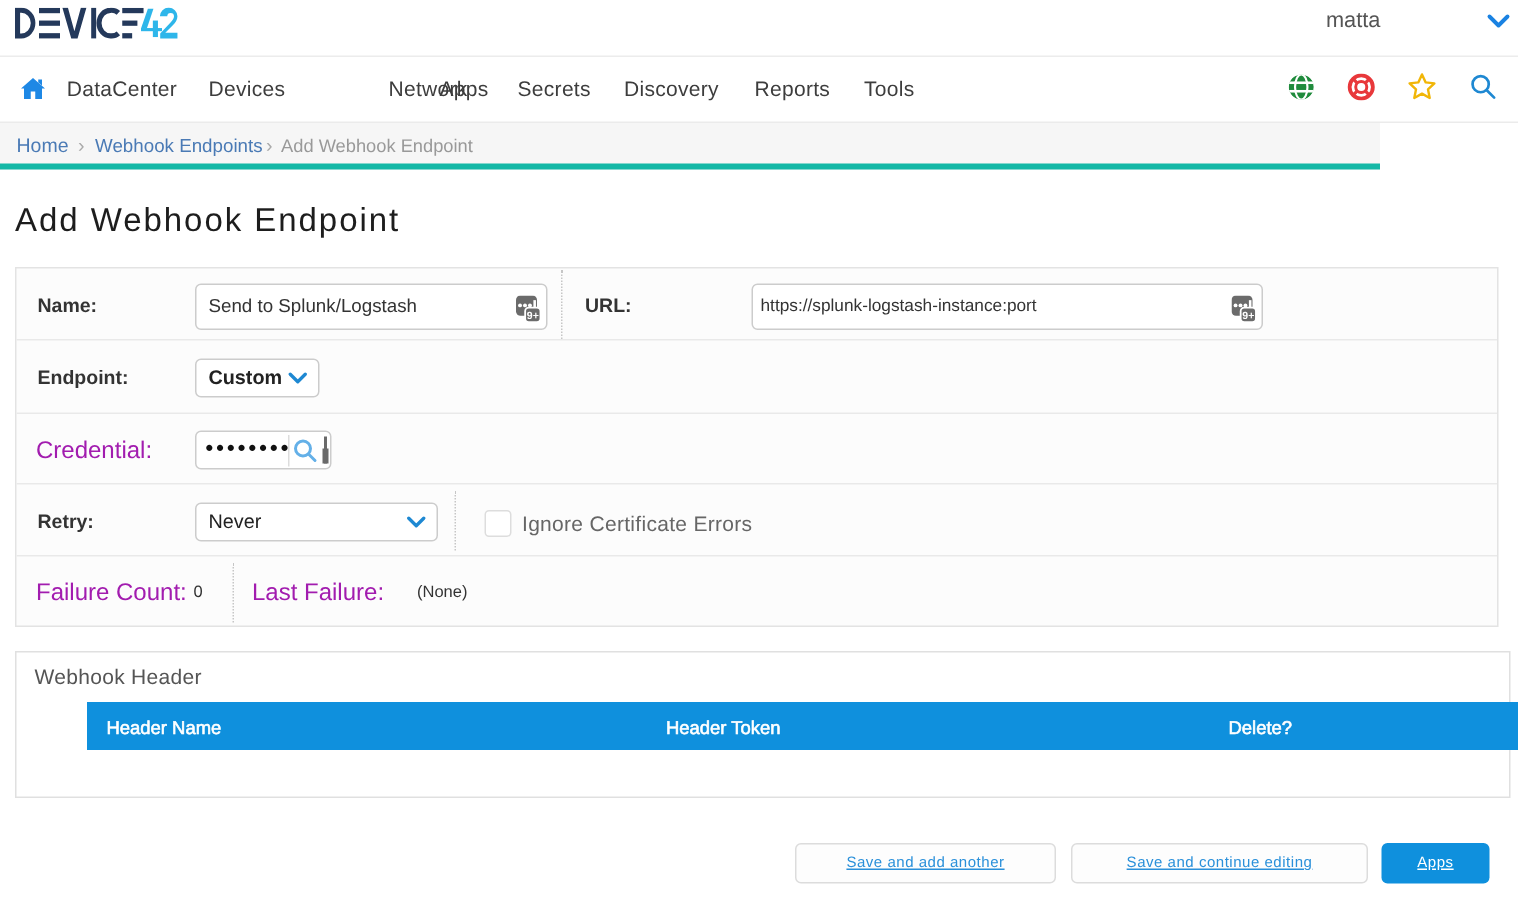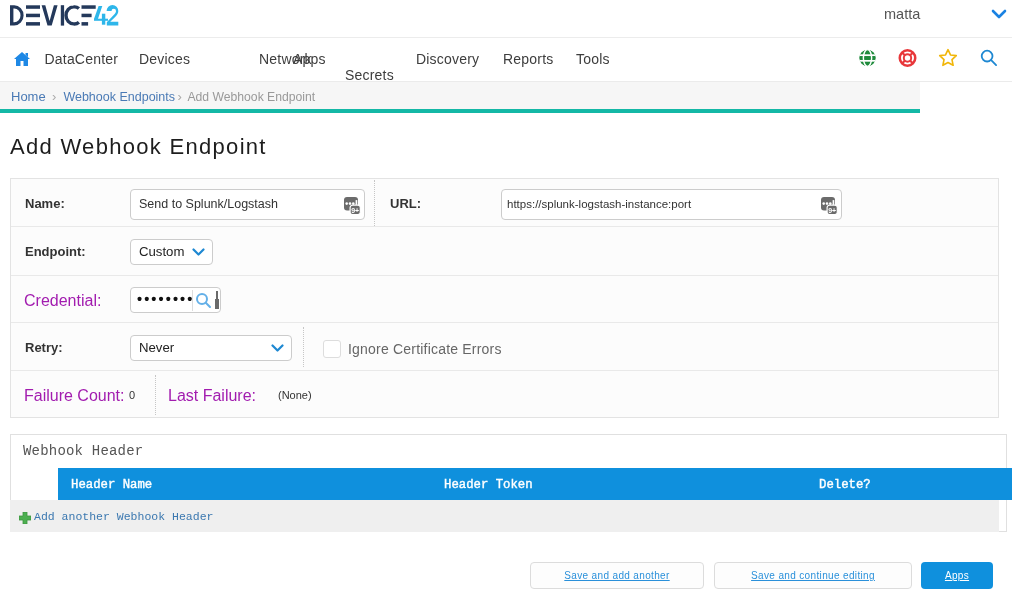--- a/index.html
+++ b/index.html
@@ -33,21 +33,21 @@
 .lbl { position:absolute; font-size:13px; color:#333; font-weight:bold; }
 .glbl { position:absolute; font-size:16px; color:#a21caf; }
 .tinput { position:absolute; background:#fff; border:1px solid #ccc; border-radius:4px; font-size:12.5px; color:#333; }
 .dotsep { position:absolute; border-left:1px dotted #c6c6c6; width:0; }
 
 
 .selbox { position:absolute; background:#fff; border:1px solid #ccc; border-radius:4px; }
 .selbox .txt { position:absolute; left:8px; font-size:13.2px; color:#222; }
 
 
-#whbox { left:10px; top:434px; width:997px; height:98px; border:1px solid #e0e0e0; background:#fff;font-family:Liberation Mono, monospace; }
+#whbox { left:10px; top:434px; width:997px; height:98px; border:1px solid #e0e0e0; background:#fff; }
 #whtitle { left:12px; top:0px; height:33px; line-height:33px; font-size:14px; letter-spacing:0.2px; color:#555; }
 #bluerow { left:-1px; top:33px; width:989px; height:32px; background:#0f90dd; color:#fff; font-size:12.3px; font-weight:normal;margin-left:48px; -webkit-text-stroke:0.4px #fff; }
 #grayrow { left:-1px; top:65px; width:989px; height:32px; background:#efefef; }
 #addlink { position:absolute; left:24px; top:10px; font-size:11.5px; color:#3b78b0; }
 
 
 .btn { position:absolute; top:562px; height:27px; border-radius:4px; font-size:10px; letter-spacing:0.35px; text-align:center;text-decoration:underline; }
 .btnlight { background:#fdfdfd; border:1px solid #dcdcdc; color:#2a90da; line-height:25px; }
 #savebtn { left:921px; width:72px; background:#0f90dd; color:#fff; border:none; line-height:27px; }
 </style>
@@ -87,21 +87,21 @@
   </svg>
 
 <div id="nav" class="abs"></div>
 <svg id="homeicon" class="abs" width="16" height="14" viewBox="0 0 16 14">
   <path d="M8 0 L0 7 h2 v7 h4.5 V9 h3 v5 H14 V7 h2 z M11.5 1 h2.5 v4 l-2.5 -2.2 z" fill="#1e88e5"></path>
 </svg>
 <span class="navitem" style="left:44.5px;">DataCenter</span>
 <span class="navitem" style="left:139px;">Devices</span>
 <span class="navitem" style="left:211px;margin-left:48px;">Network</span>
 <span class="navitem" style="left:293px;">Apps</span>
-<span class="navitem" style="left:345px;margin-top:16px;">Secrets</span>
+<span class="navitem" style="left:345px;">Secrets</span>
 <span class="navitem" style="left:416px;">Discovery</span>
 <span class="navitem" style="left:503px;">Reports</span>
 <span class="navitem" style="left:576px;">Tools</span>
 <svg class="abs" style="left:858px; top:49px;" width="19" height="18" viewBox="0 0 20 20">
     <defs>
       <clipPath id="gc">
         <circle cx="10" cy="10" r="9.3"></circle>
       </clipPath>
     </defs>
     <g clip-path="url(#gc)">
@@ -162,21 +162,21 @@
         <circle cx="6.0" cy="6.6" r="1.3" fill="#fff"></circle>
         <circle cx="9.3" cy="6.6" r="1.3" fill="#fff"></circle>
       <rect x="11.6" y="3.1" width="1.7" height="4.8" fill="#fff"></rect>
       <rect x="6.1" y="8.1" width="10.2" height="9.6" rx="2.4" fill="#6b6b6b" stroke="#ffffff" stroke-width="1.2"></rect>
       <text x="11.2" y="15.7" font-size="7" font-weight="bold" fill="#fff" text-anchor="middle" font-family="Liberation Sans">9+</text>
     </svg>
   </div>
 
   <div class="lbl" style="left:14px; top:65px;">Endpoint:</div>
   <div class="selbox" style="left:119px; top:60px; width:83px; height:26px;">
-    <span class="txt" style="top:4px;">Custom</span>
+    <span class="txt" style="top:4px;font-weight:bold;">Custom</span>
     <svg style="position:absolute; right:7px; top:8px;" width="13" height="9" viewBox="0 0 13 9">
         <path d="M1.5 1.5 l5 5 5-5" stroke="#1e88d2" stroke-width="2.2" fill="none" stroke-linecap="round" stroke-linejoin="round"></path>
       </svg>
   </div>
 
   <div class="glbl" style="left:13px; top:113px;">Credential:</div>
   <div class="tinput" style="left:119px; top:108px; width:91px; height:26px;">
     <span style="position:absolute; left:6px; top:3px; font-size:14.5px; font-weight:bold; letter-spacing:2.1px; color:#111;">••••••••</span>
     <div style="position:absolute; left:61px; top:2px; height:21px; border-left:1px solid #ddd;"></div>
     <svg style="position:absolute; left:64px; top:4px;" width="17" height="17" viewBox="0 0 17 17">
@@ -205,23 +205,17 @@
   <div style="position:absolute; left:267px; top:210px; font-size:11px; color:#333;">(None)</div>
 </div>
 
 <div id="whbox" class="abs">
   <div id="whtitle" class="abs">Webhook Header</div>
   <div id="bluerow" class="abs">
     <span style="position:absolute; left:13px; top:10px;">Header Name</span>
     <span style="position:absolute; left:386px; top:10px;">Header Token</span>
     <span style="position:absolute; left:761px; top:10px;">Delete?</span>
   </div>
-  <div id="grayrow" class="abs">
-    <svg style="position:absolute; left:9px; top:12px;" width="12" height="12" viewBox="0 0 12 12">
-      <path d="M4 0 h4 v4 h4 v4 h-4 v4 h-4 v-4 h-4 v-4 h4 z" fill="#4caf50" stroke="#3c9440" stroke-width="0.8"></path>
-    </svg>
-    <span id="addlink">Add another Webhook Header</span>
-  </div>
 </div>
 
 <div class="btn btnlight" style="left:530px; width:174px;">Save and add another</div>
 <div class="btn btnlight" style="left:714px; width:198px;">Save and continue editing</div>
 <div class="btn" id="savebtn">Apps</div>
 
 </body></html>

